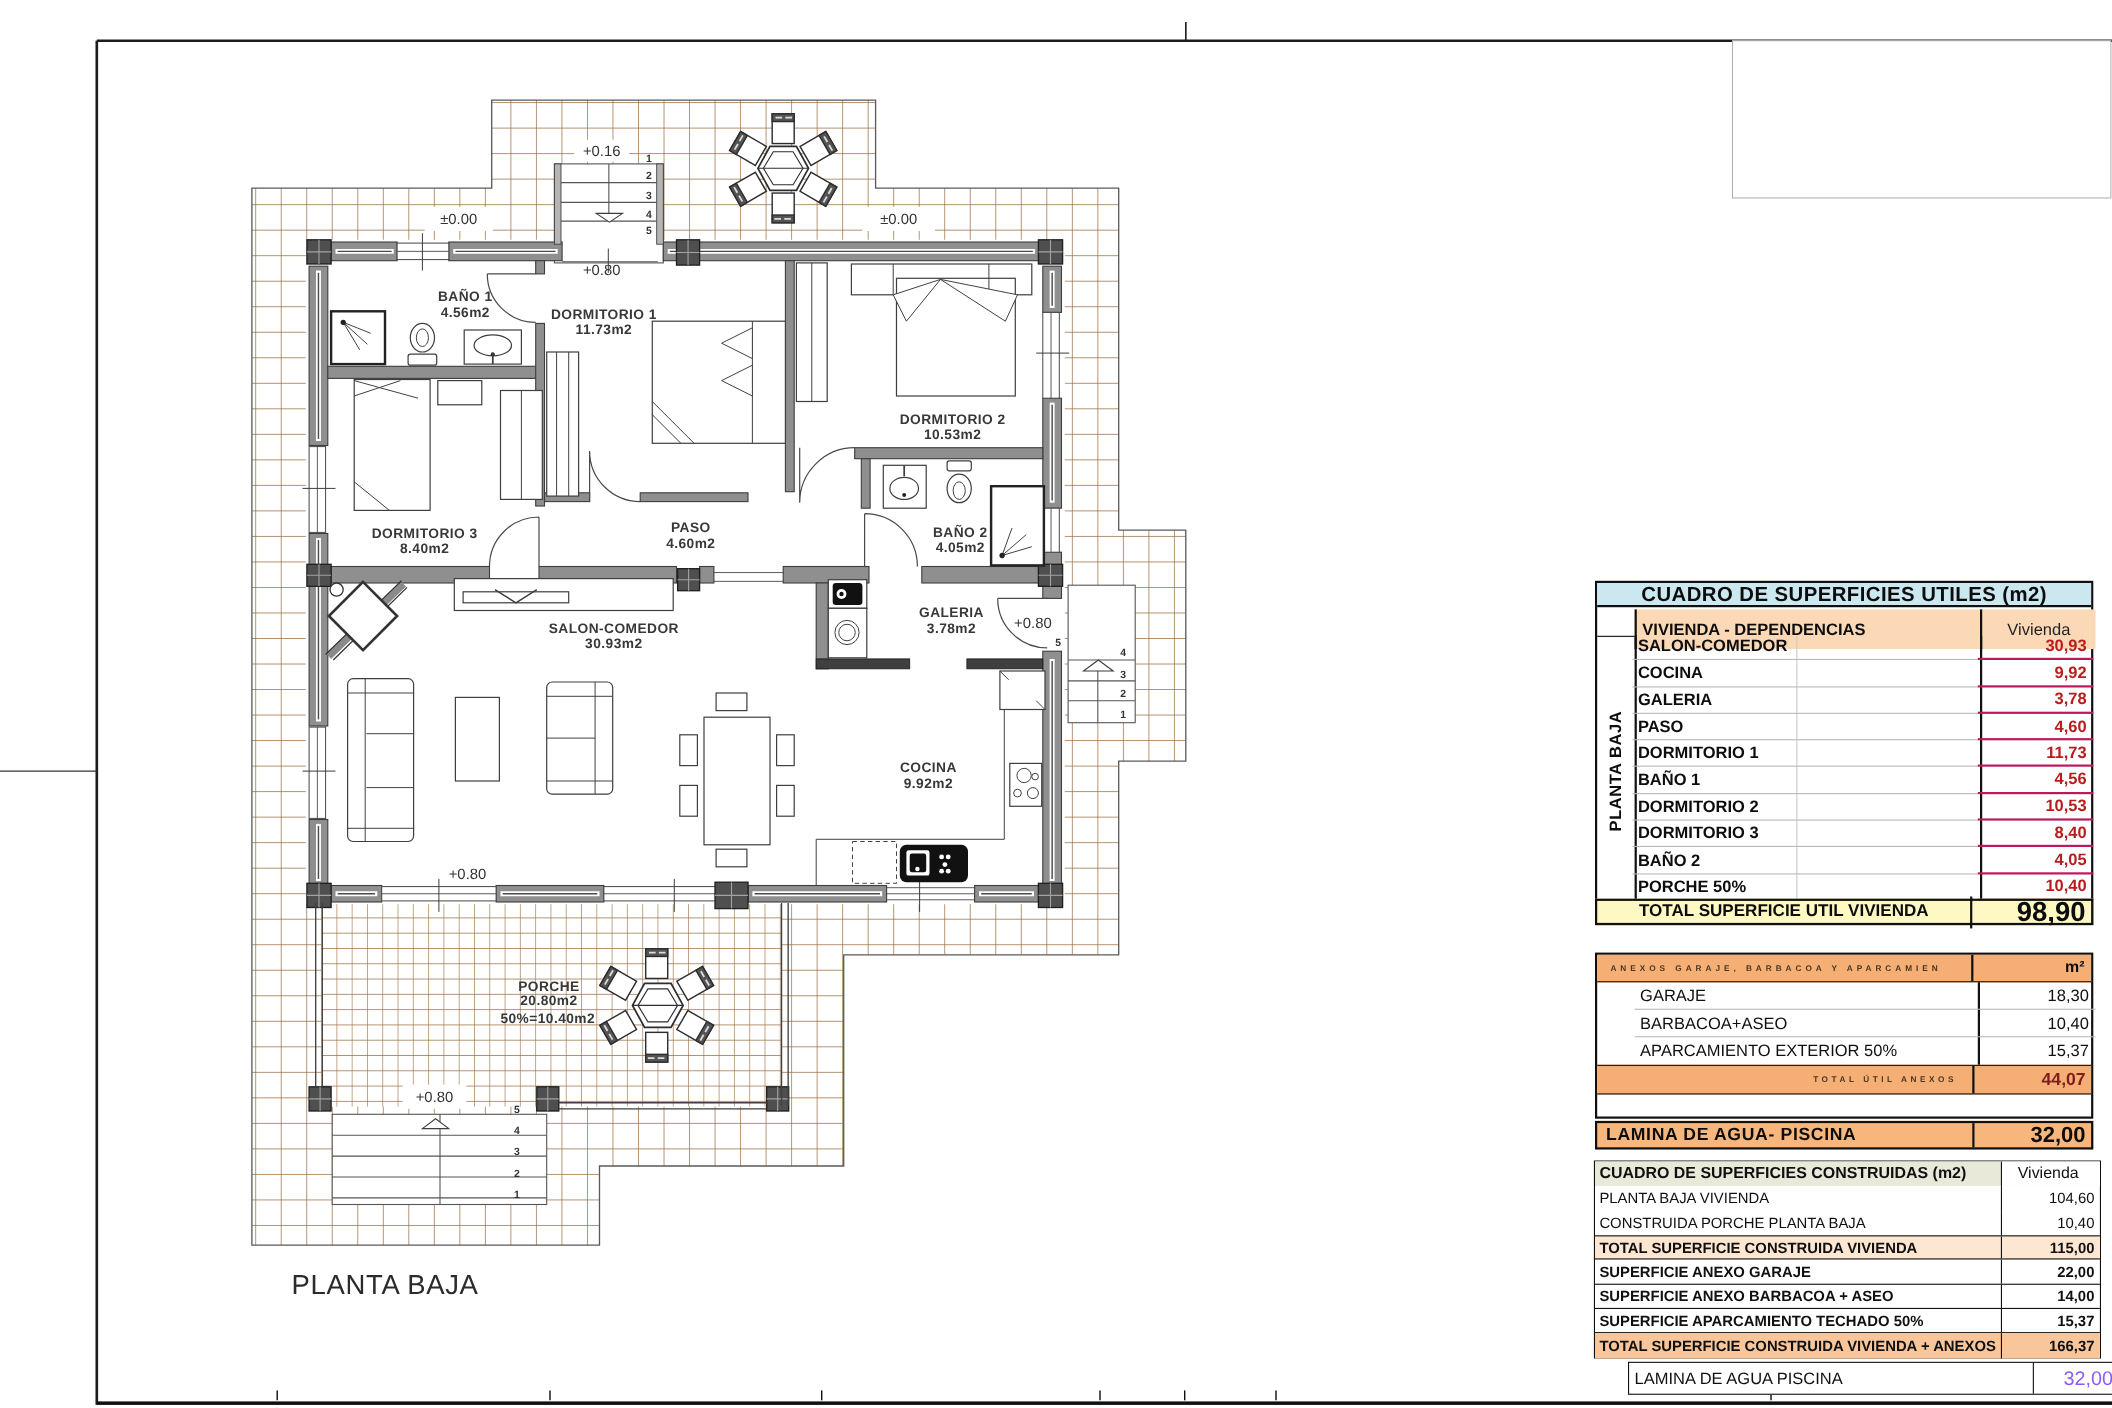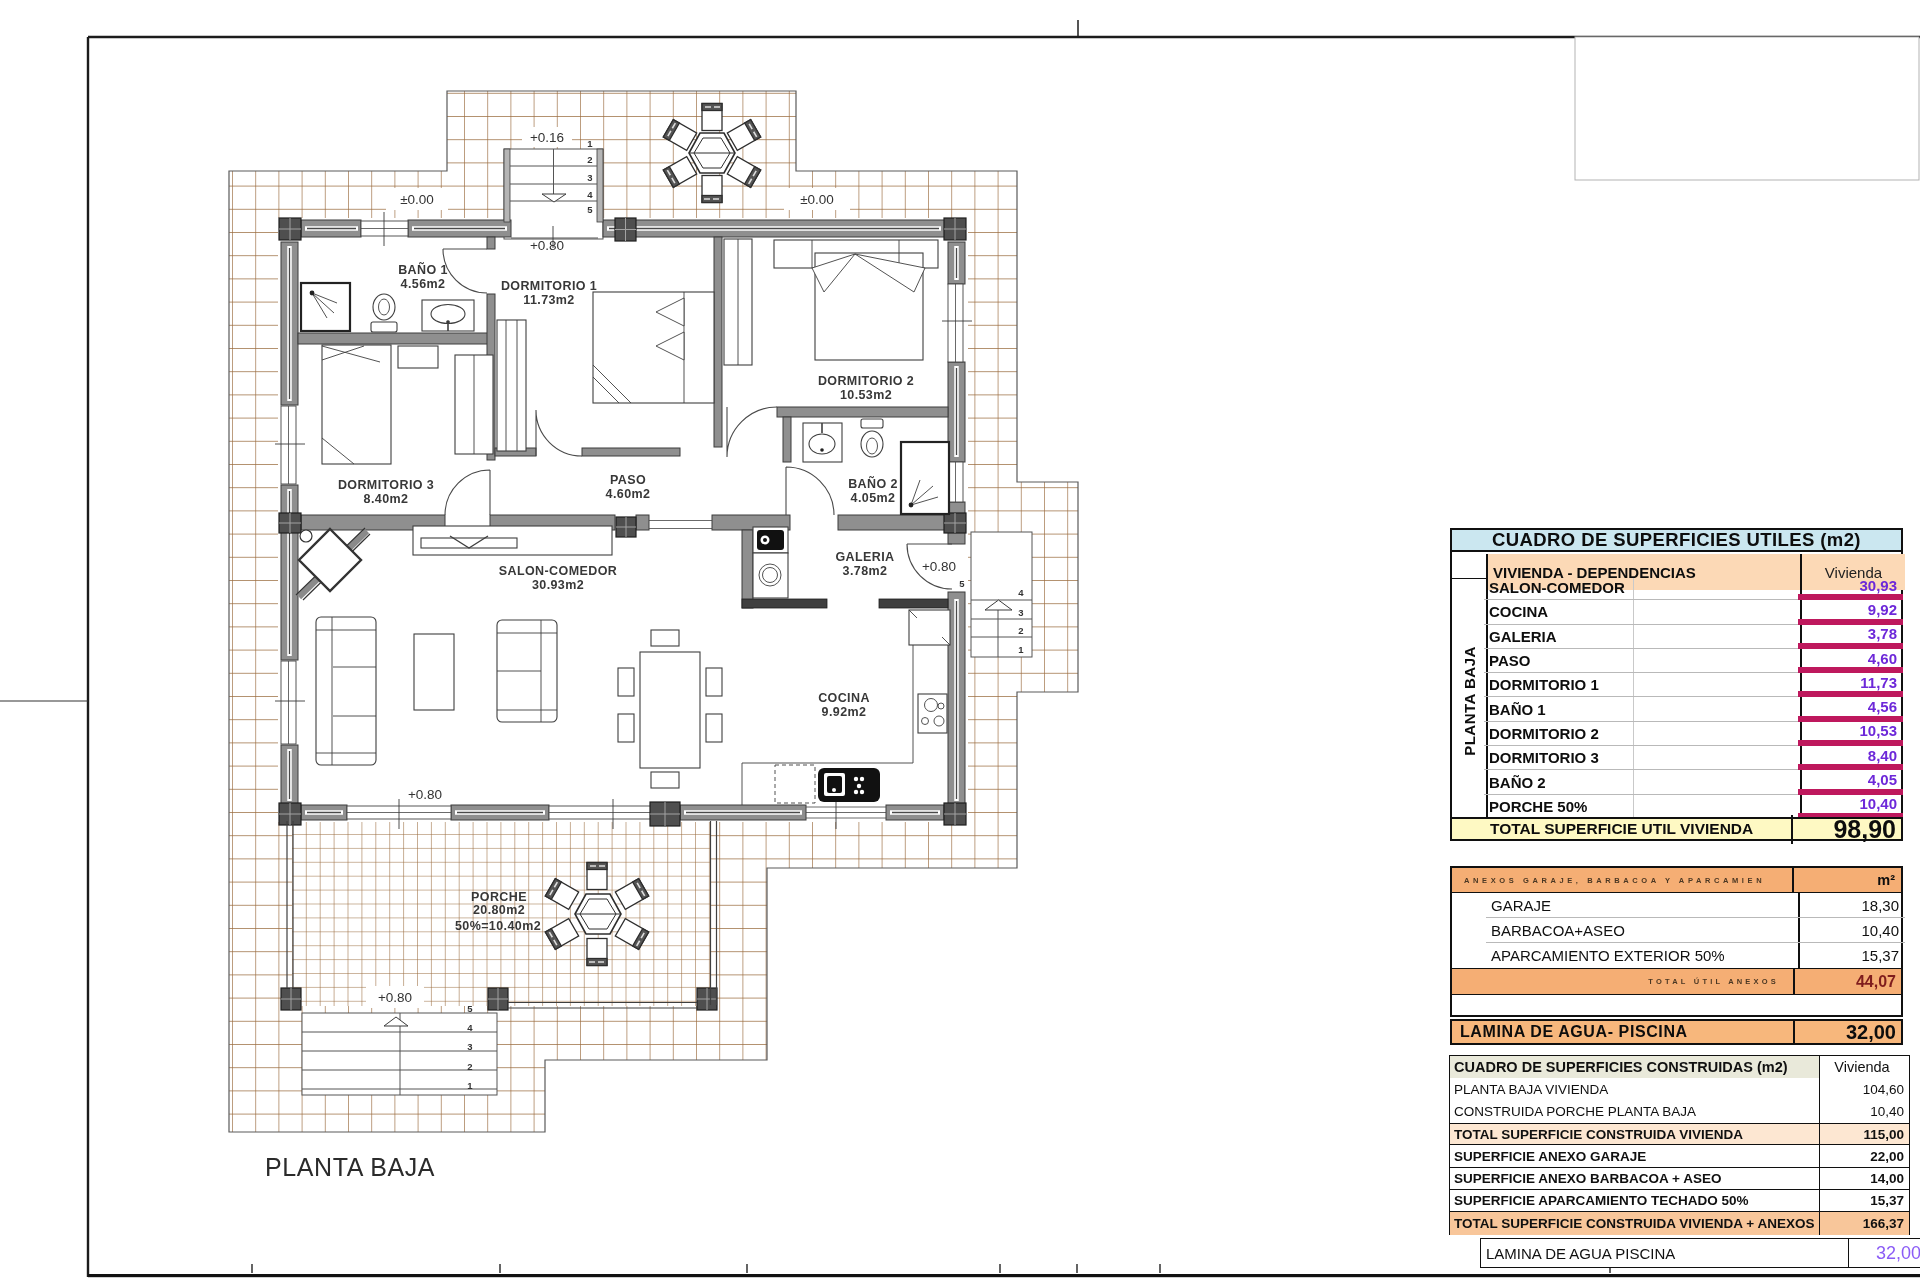--- a/index.html
+++ b/index.html
@@ -1,21 +1,21 @@
 <!DOCTYPE html>
 <html><head>
 <meta charset="utf-8">
 <style>
 html,body{margin:0;padding:0;width:1920px;height:1280px;background:#fff;font-family:"Liberation Sans",sans-serif;}
 .abs{position:absolute;}
 #page{position:relative;width:1920px;height:1280px;overflow:hidden;}
 .row{position:absolute;left:0;right:0;box-sizing:border-box;}
 .cell{position:absolute;top:0;bottom:0;box-sizing:border-box;display:flex;align-items:center;}
 .r1{height:24.3px;border-bottom:1px solid #b9b9b9;box-sizing:border-box;display:flex;align-items:center;padding-left:5px;font-size:15px;font-weight:bold;color:#0d0d0d;}
-.r2{height:24.3px;border-bottom:6px solid #be185d;box-sizing:border-box;display:flex;align-items:center;justify-content:flex-end;padding-right:6px;font-size:15px;font-weight:bold;color:#6d28d9;}
+.r2{height:24.3px;border-bottom:2px solid #be185d;box-sizing:border-box;display:flex;align-items:center;justify-content:flex-end;padding-right:6px;font-size:15px;font-weight:bold;color:#b91c1c;}
 .r3{height:25px;border-bottom:1px solid #b9b9b9;box-sizing:border-box;display:flex;align-items:center;padding-left:5px;font-size:15px;color:#101010;}
 .r4{height:25px;border-bottom:1px solid #b9b9b9;box-sizing:border-box;display:flex;align-items:center;justify-content:flex-end;padding-right:6px;font-size:15px;color:#101010;}
 .t3r{height:22.35px;display:flex;box-sizing:border-box;}
 .t3a{flex:1;display:flex;align-items:center;padding-left:4px;border-right:1.5px solid #101010;box-sizing:border-box;overflow:hidden;white-space:nowrap;}
 .t3b{width:89px;display:flex;align-items:center;justify-content:flex-end;padding-right:5px;box-sizing:border-box;}
 </style>
 </head>
 <body>
 <div id="page">
 <svg class="abs" style="left:0;top:0" width="1920" height="1280" viewBox="0 0 1920 1280">

